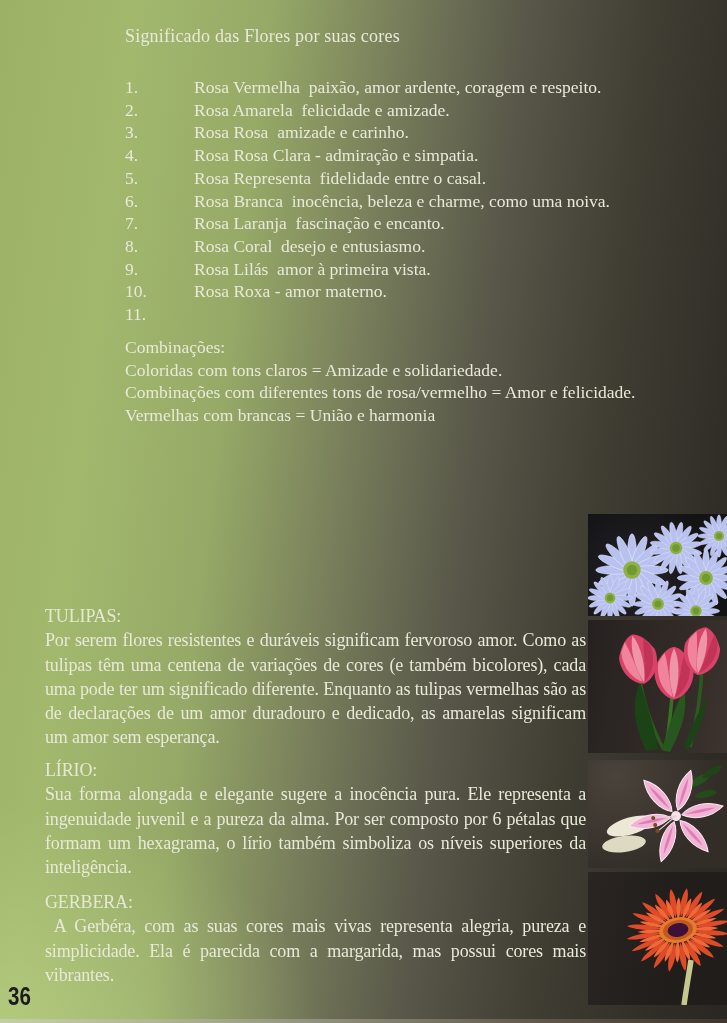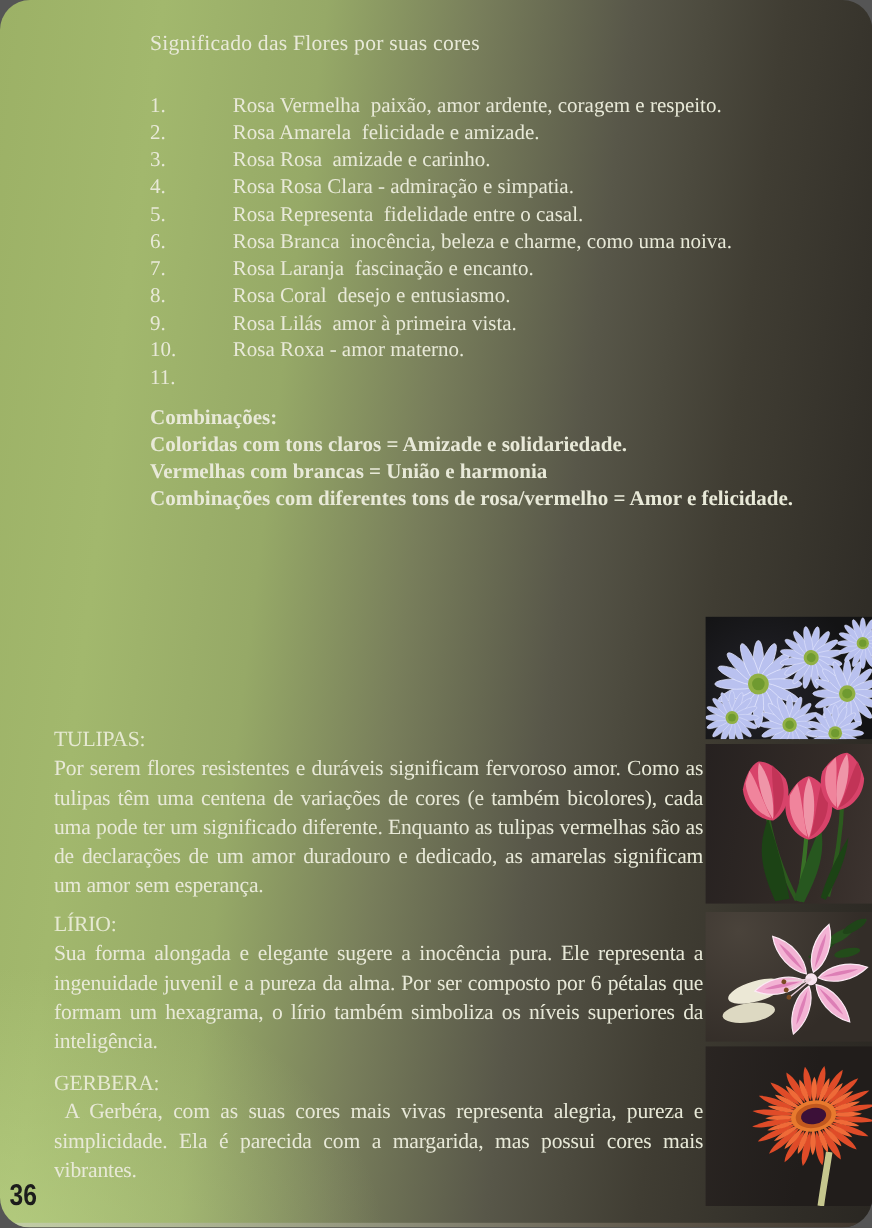--- a/index.html
+++ b/index.html
@@ -3,29 +3,28 @@
 <meta charset="utf-8">
 <style>
   html,body{margin:0;padding:0;background:#555;}
   .page{
     position:relative;width:727px;height:1023px;overflow:hidden;
     font-family:"Liberation Serif","DejaVu Serif",serif;
     background:
       radial-gradient(ellipse 460px 340px at 0% 102%, rgba(193,218,140,.55), rgba(193,218,140,0) 70%),
       linear-gradient(97deg,#9cb166 0%, #a2b86d 16%, #96a967 32%, #787e5b 47%, #585749 62%, #403d33 77%, #302d27 92%, #2a2722 100%);
     color:#e8e9d8;
-    border-radius:25px;
   }
   .title{position:absolute;left:125px;top:26px;font-size:18px;letter-spacing:.2px;white-space:pre-wrap;}
   .rose-list{position:absolute;left:125px;top:76px;width:545px;font-size:17.5px;line-height:22.7px;}
   .rose-row{display:flex;}
   .rose-num{width:45px;flex:0 0 45px;}
   .rose-text{white-space:pre-wrap;margin-left:24px;}
   .combos{position:absolute;left:125px;top:336px;width:580px;font-size:17.5px;line-height:22.7px;}
-  .combos div{white-space:pre-wrap;font-weight:bold;}
+  .combos div{white-space:pre-wrap;}
   .section{position:absolute;left:45px;width:541px;font-size:18px;line-height:24.3px;letter-spacing:-.15px;}
   .section .heading{white-space:pre-wrap;color:#e6e9d2;}
   .section .body{text-align:justify;text-align-last:left;white-space:pre-wrap;}
   .sec-crisantemo{top:486px;}
   .sec-tulipas{top:604px;}
   .sec-lirio{top:758px;}
   .sec-gerbera{top:890px;}
   .photo{position:absolute;left:588px;width:139px;overflow:hidden;}
   .photo svg{display:block;width:100%;height:100%;}
   .photo-mums{top:514px;height:102px;background:radial-gradient(circle at 35% 60%, #23232a, #131314 75%);}
@@ -91,22 +90,22 @@
         <span class="rose-text">Rosa Roxa - amor materno.</span>
       </div>
     <div class="rose-row">
         <span class="rose-num">11.</span>
       </div>
   </div>
 
   <div class="combos">
     <div>Combinações:</div>
     <div>Coloridas com tons claros = Amizade e solidariedade.</div>
+    <div>Combinações com diferentes tons de rosa/vermelho = Amor e felicidade.</div>
     <div>Vermelhas com brancas = União e harmonia</div>
-    <div>Combinações com diferentes tons de rosa/vermelho = Amor e felicidade.</div>
   </div>
 
   <div class="section sec-crisantemo">
   </div>
 
   <div class="section sec-tulipas">
     <div class="heading">TULIPAS:</div>
     <div class="body">Por serem flores resistentes e duráveis significam fervoroso amor. Como as tulipas têm uma centena de variações de cores (e também bicolores), cada uma pode ter um significado diferente. Enquanto as tulipas vermelhas são as de declarações de um amor duradouro e dedicado, as amarelas significam um amor sem esperança.</div>
   </div>
 

